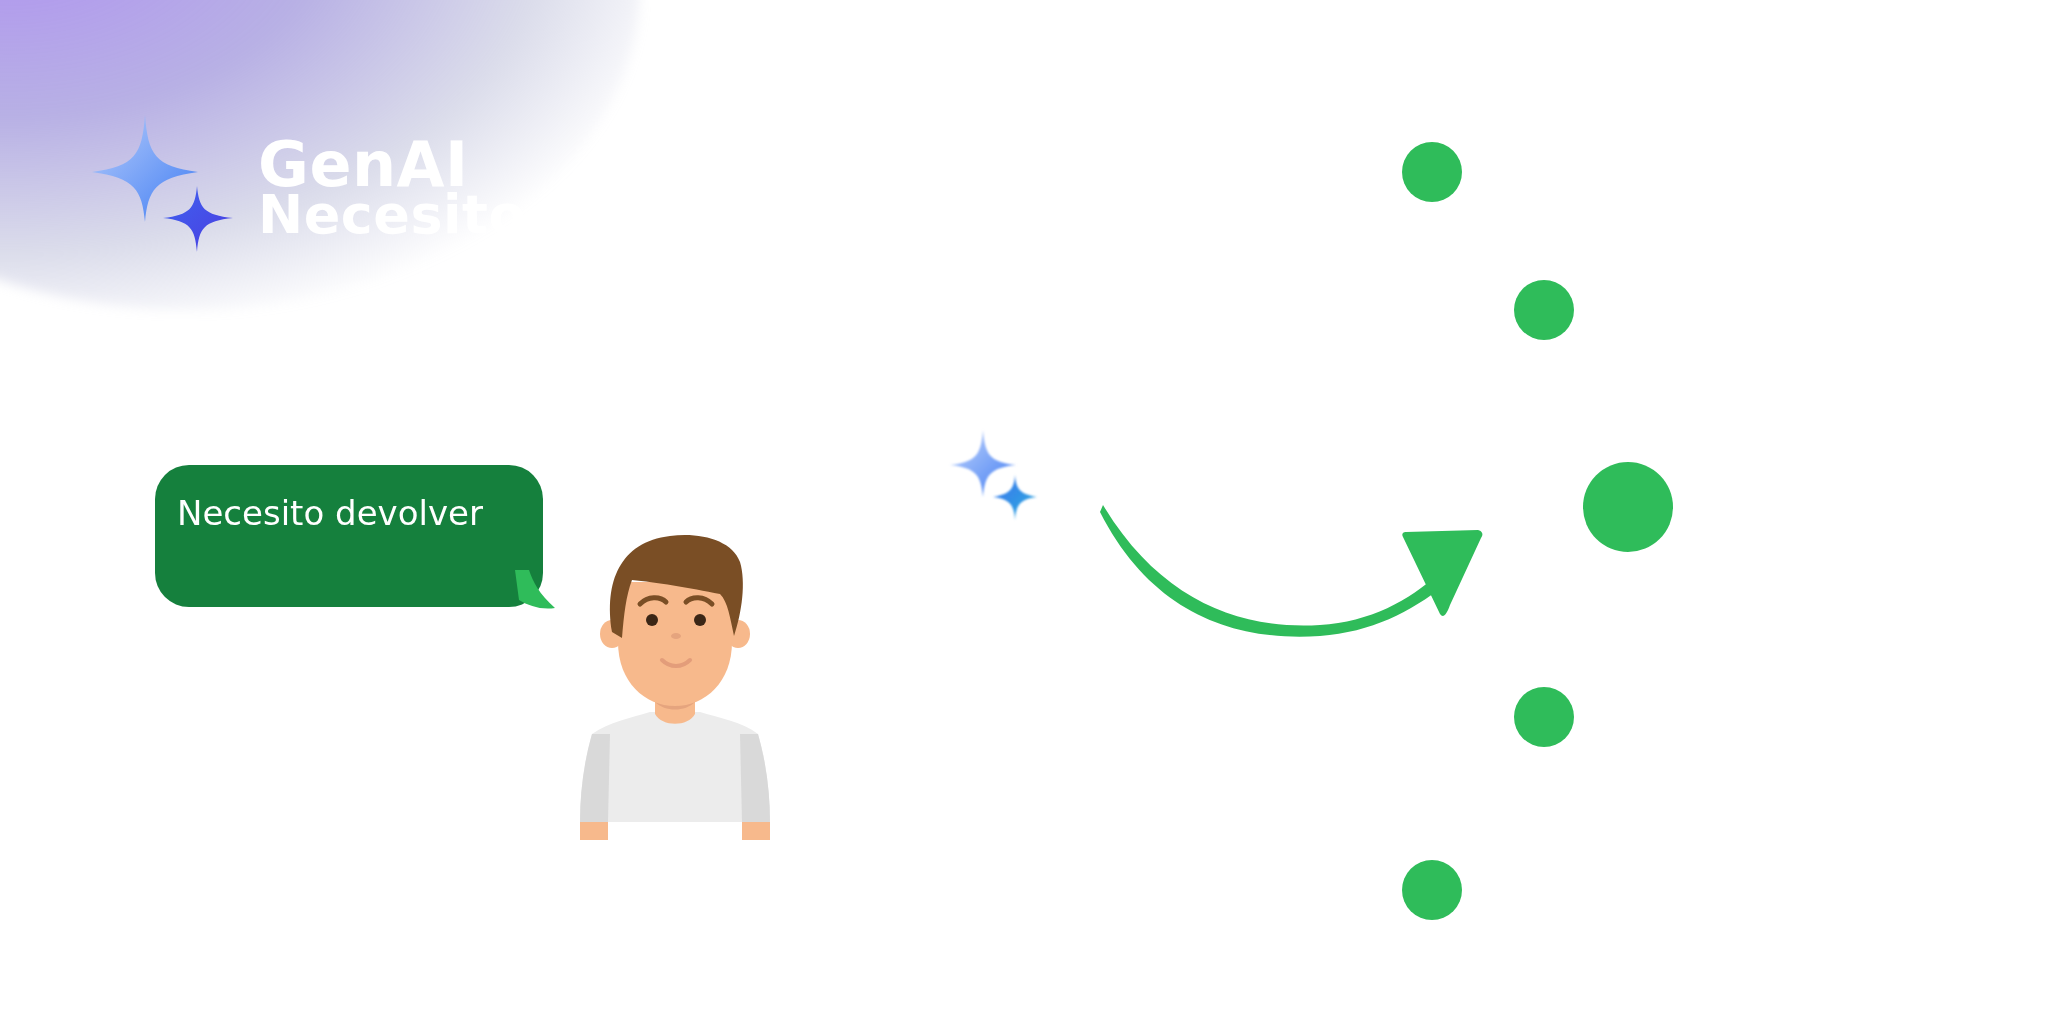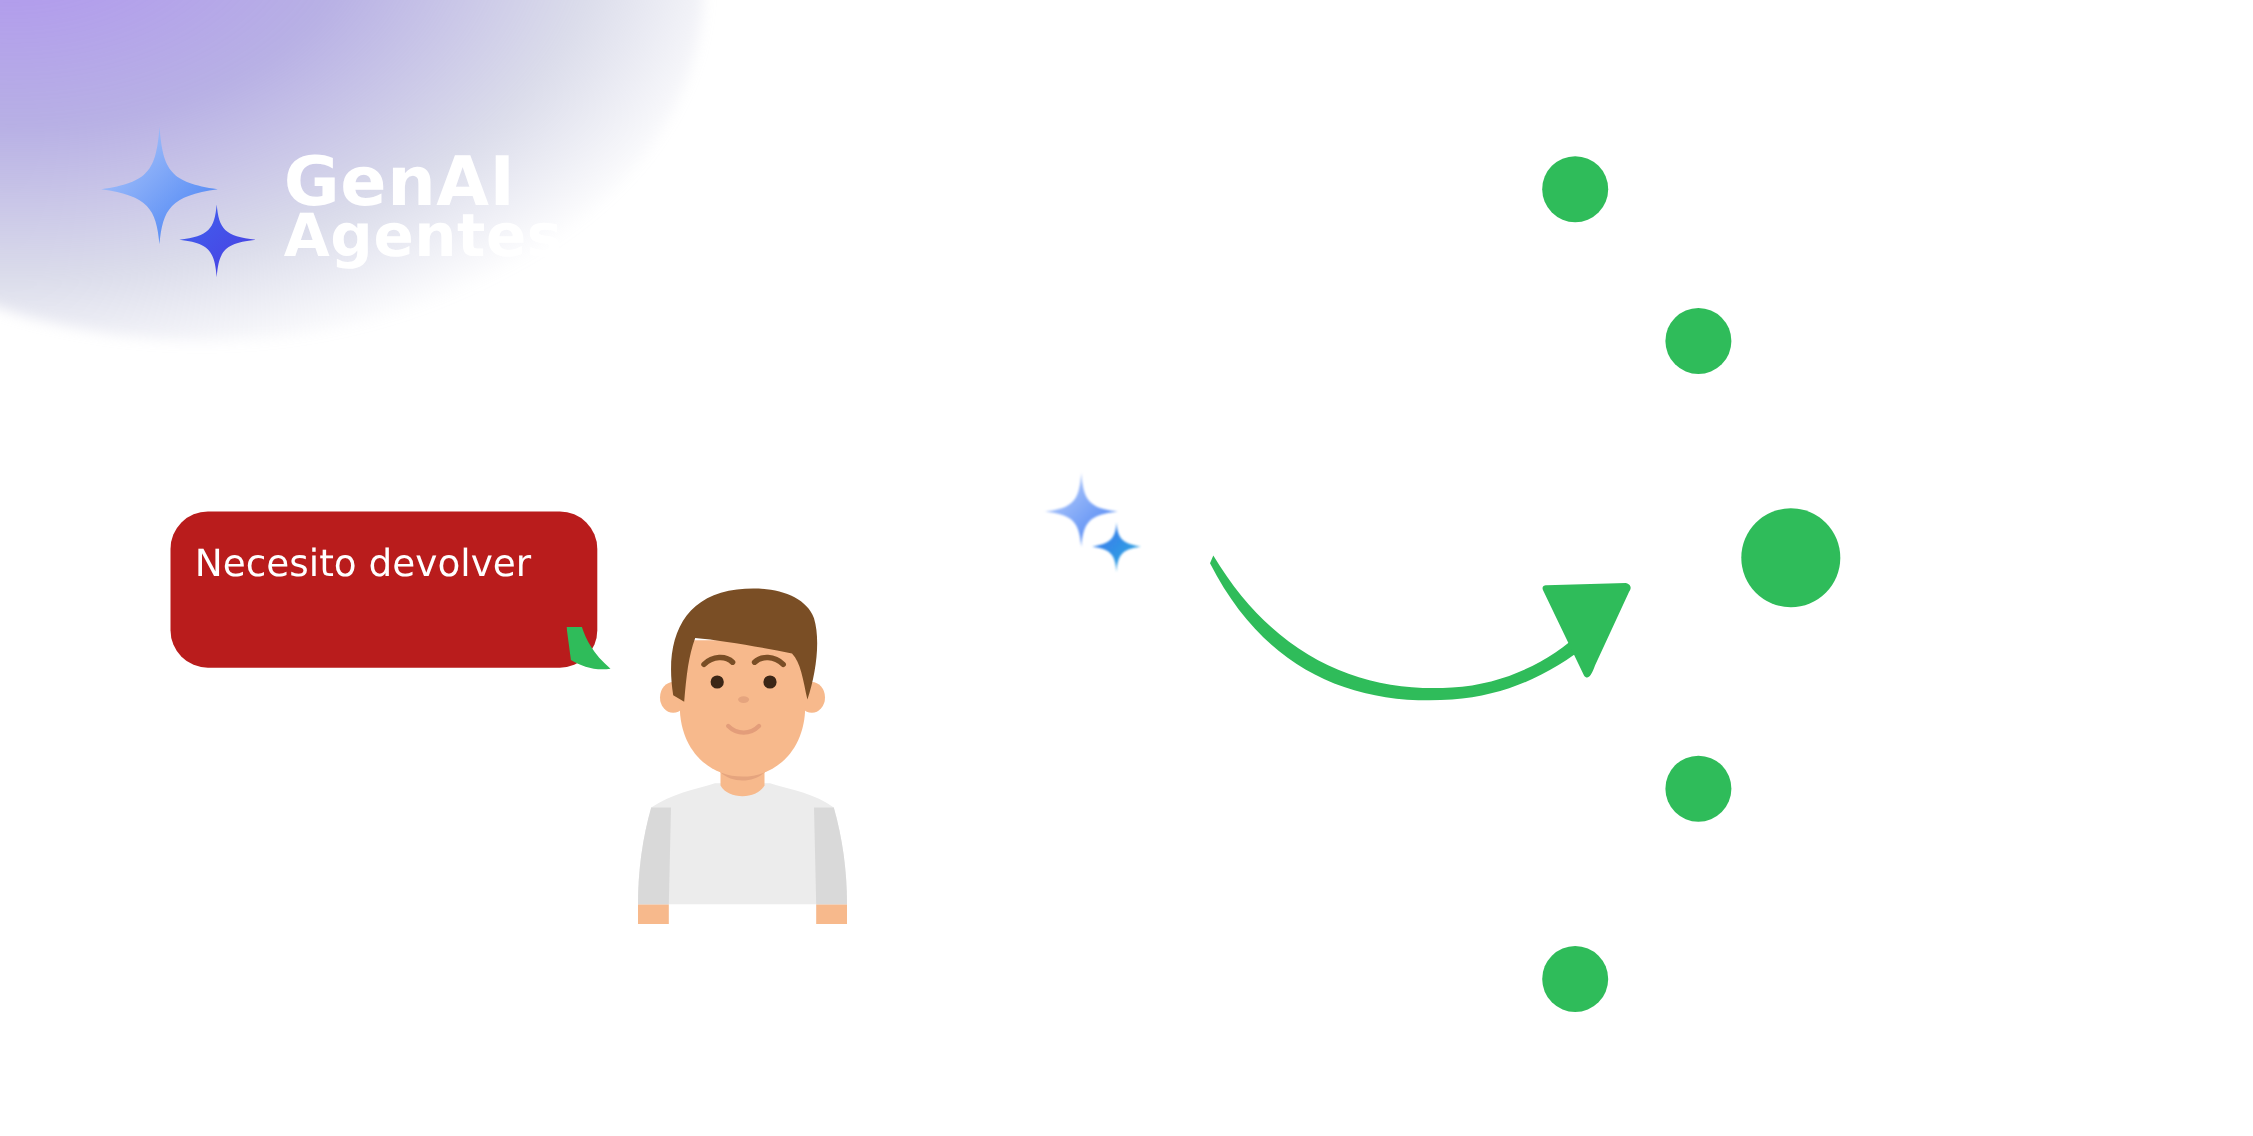--- a/index.html
+++ b/index.html
@@ -8,21 +8,21 @@
   .glow {
     position:absolute; left:-260px; top:-330px; width:900px; height:640px; border-radius:50%;
     background: radial-gradient(ellipse at 30% 40%, rgba(170,140,240,0.95) 0%, rgba(160,150,220,0.75) 35%, rgba(175,178,210,0.45) 60%, rgba(255,255,255,0) 78%);
     filter: blur(6px);
   }
   .logo-text { position:absolute; left:258px; color:#ffffff; line-height:1; letter-spacing:0.5px; }
   .logo-line1 { top:134px; font-size:62px; font-weight:700; }
   .logo-line2 { top:188px; font-size:54px; font-weight:700; }
   .bubble {
     position:absolute; left:155px; top:465px; width:388px; height:142px;
-    background:#b91c1c; border-radius:34px; box-sizing:border-box; padding:28px 22px;
+    background:#15803d; border-radius:34px; box-sizing:border-box; padding:28px 22px;
   }
   .bubble-text { color:#ffffff; font-size:34px; line-height:40px; font-family:"DejaVu Sans", sans-serif; }
   .bubble-line { display:block; white-space:nowrap; }
   .abs { position:absolute; }
 </style>
 </head>
 <body>
 
 <div class="canvas">
   <div class="glow"></div>
@@ -35,21 +35,21 @@
       </linearGradient>
       <linearGradient id="gSmall" x1="0" y1="0" x2="1" y2="1">
         <stop offset="0" stop-color="#3f63f0"></stop>
           <stop offset="1" stop-color="#4a3ce0"></stop>
       </linearGradient>
     </defs>
     <path d="M65 15 C68 55 75 66 118 72 C75 78 68 90 65 122 C62 90 55 78 12 72 C55 66 62 55 65 15 Z" fill="url(#gBig)"></path>
     <path d="M117 86 C119 108 124 115 153 118 C124 121 119 128 117 152 C115 128 110 121 83 118 C110 115 115 108 117 86 Z" fill="url(#gSmall)"></path>
   </svg>
   <div class="logo-text logo-line1">GenAI</div>
-  <div class="logo-text logo-line2">Agentes</div>
+  <div class="logo-text logo-line2">Necesito</div>
 
   <div class="bubble">
     <div class="bubble-text">
       <span class="bubble-line">Necesito devolver</span>
     </div>
   </div>
   <svg class="abs" style="left:515px;top:570px" width="45" height="40" viewBox="0 0 45 40">
     <path d="M0 0 L14 0 C18 12 24 24 40 38 C26 40 14 36 4 30 Z" fill="#2fbc5a"></path>
   </svg>
 

